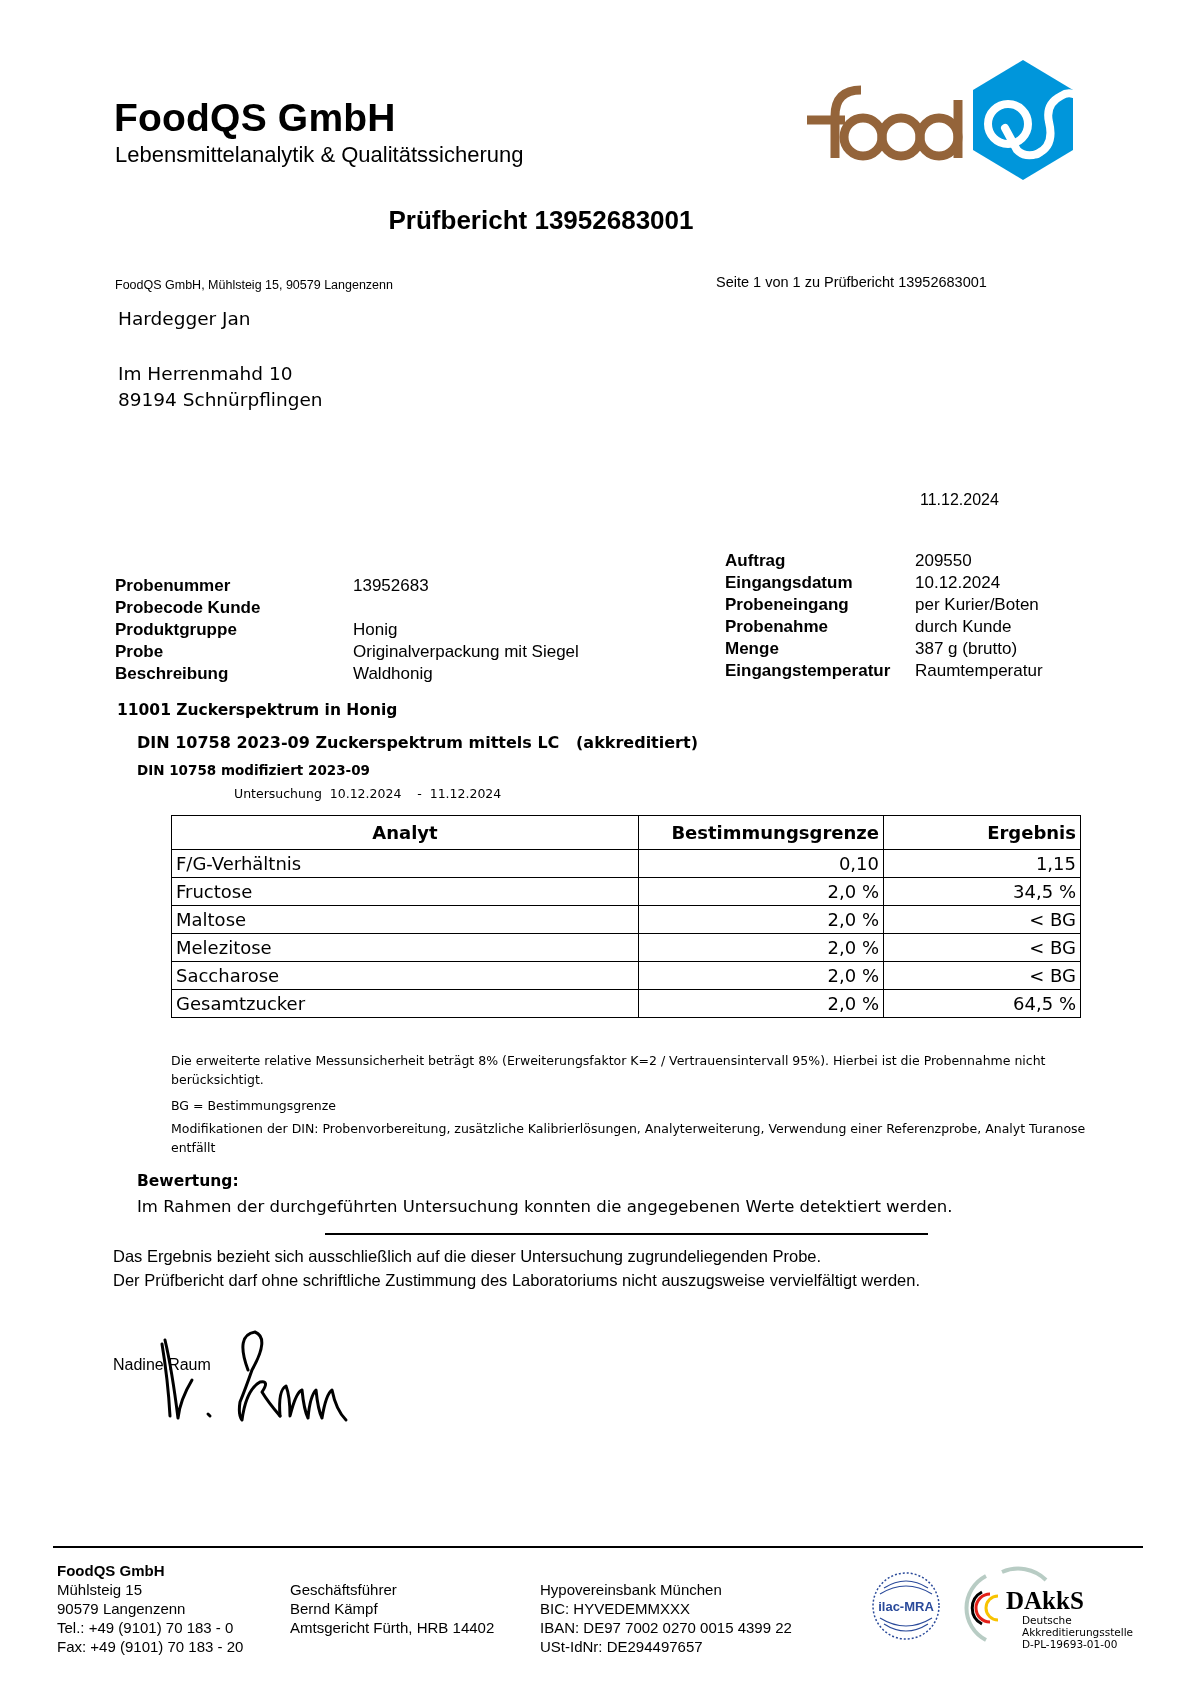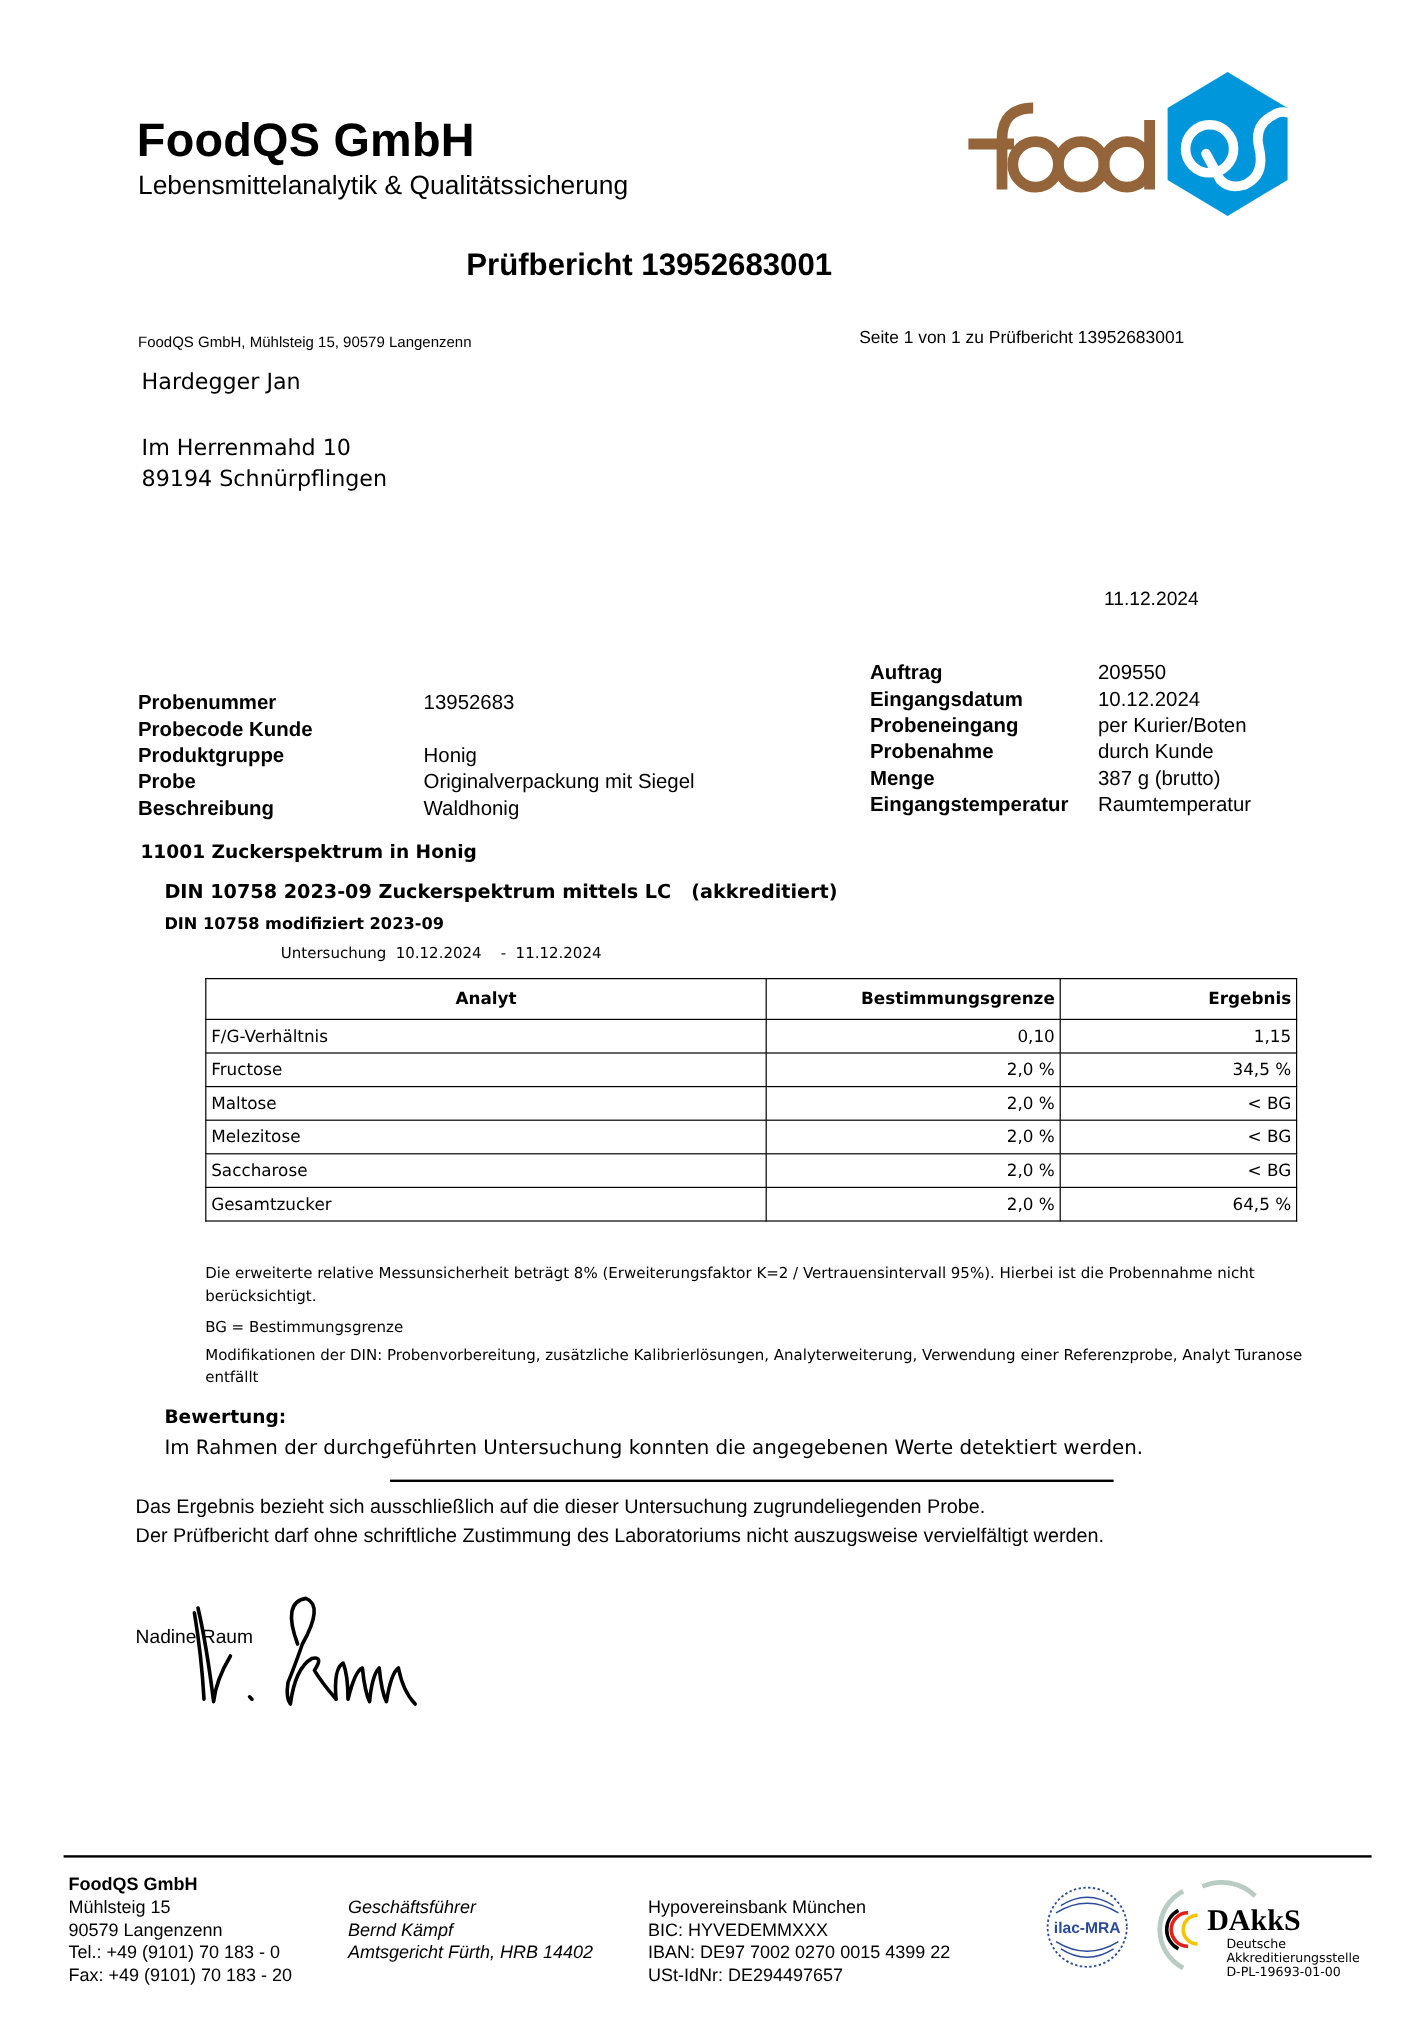--- a/index.html
+++ b/index.html
@@ -29,21 +29,21 @@
     .info-row { display: flex; height: 22px; }
     .info-left .label { width: 238px; font-weight: bold; }
     .info-right .label { width: 190px; font-weight: bold; }
     .info-row .value { white-space: nowrap; }
 
     #section-title { left: 117px; top: 700px; font-size: 15.5px; font-weight: bold; font-family: "DejaVu Sans", sans-serif; line-height: 20px; }
     #method-title { left: 137px; top: 733px; font-size: 16px; font-weight: bold; font-family: "DejaVu Sans", sans-serif; line-height: 20px; white-space: pre; }
     #method-sub { left: 137px; top: 761px; font-size: 13.5px; font-weight: bold; font-family: "DejaVu Sans", sans-serif; line-height: 18px; }
     #exam-period { left: 190px; top: 786px; font-size: 12.5px; font-family: "DejaVu Sans", sans-serif; line-height: 16px; white-space: pre; margin-left: 44px; }
 
-    #results-table { left: 171px; top: 815px; width: 910px; border-collapse: collapse; font-family: "DejaVu Sans", sans-serif; font-size: 14px; }
+    #results-table { left: 171px; top: 815px; width: 910px; border-collapse: collapse; font-family: "DejaVu Sans", sans-serif; font-size: 18px; }
     #results-table th, #results-table td { border: 1.3px solid #000; padding: 0 4px; height: 27px; line-height: 20px; }
     #results-table th { font-weight: bold; height: 33px; }
     #results-table th.c1 { text-align: center; }
     #results-table .c1 { width: 458px; text-align: left; }
     #results-table .c2 { width: 236px; text-align: right; }
     #results-table .c3 { text-align: right; }
 
     .note { left: 171px; font-size: 12.5px; line-height: 19px; font-family: "DejaVu Sans", sans-serif; width: 920px; }
     #note-uncertainty { top: 1051px; }
     #note-bg { top: 1096px; }
@@ -56,21 +56,21 @@
 
     #disclaimer-1 { left: 113px; top: 1245px; font-size: 16.5px; line-height: 22px; }
     #disclaimer-2 { left: 113px; top: 1269px; font-size: 16.5px; line-height: 22px; }
 
     #signer-name { left: 113px; top: 1355px; font-size: 16px; line-height: 20px; }
     #signature { left: 150px; top: 1330px; width: 240px; height: 100px; }
 
     #footer-rule { left: 53px; top: 1546px; width: 1090px; height: 2px; background: #000; }
     .footer-col { top: 1561px; font-size: 15px; line-height: 19px; }
     #footer-col1 { left: 57px; }
-    #footer-col2 { left: 290px; top: 1580px; font-style: italic; }
+    #footer-col2 { left: 290px; top: 1580px; }
     #footer-col3 { left: 540px; top: 1580px; }
     .footer-col .bold { font-weight: bold; }
 
     #ilac-logo { left: 870px; top: 1570px; width: 72px; height: 72px; }
     #dakks-logo { left: 950px; top: 1566px; width: 170px; height: 84px; }
     #dakks-text { left: 1022px; top: 1614px; font-size: 10.5px; line-height: 12px; font-family: "DejaVu Sans", sans-serif; }
     #dakks-word { left: 1006px; top: 1587px; font-family: "Liberation Serif", serif; font-weight: bold; font-size: 25px; line-height: 28px; }
   </style>
 </head>
 <body>

